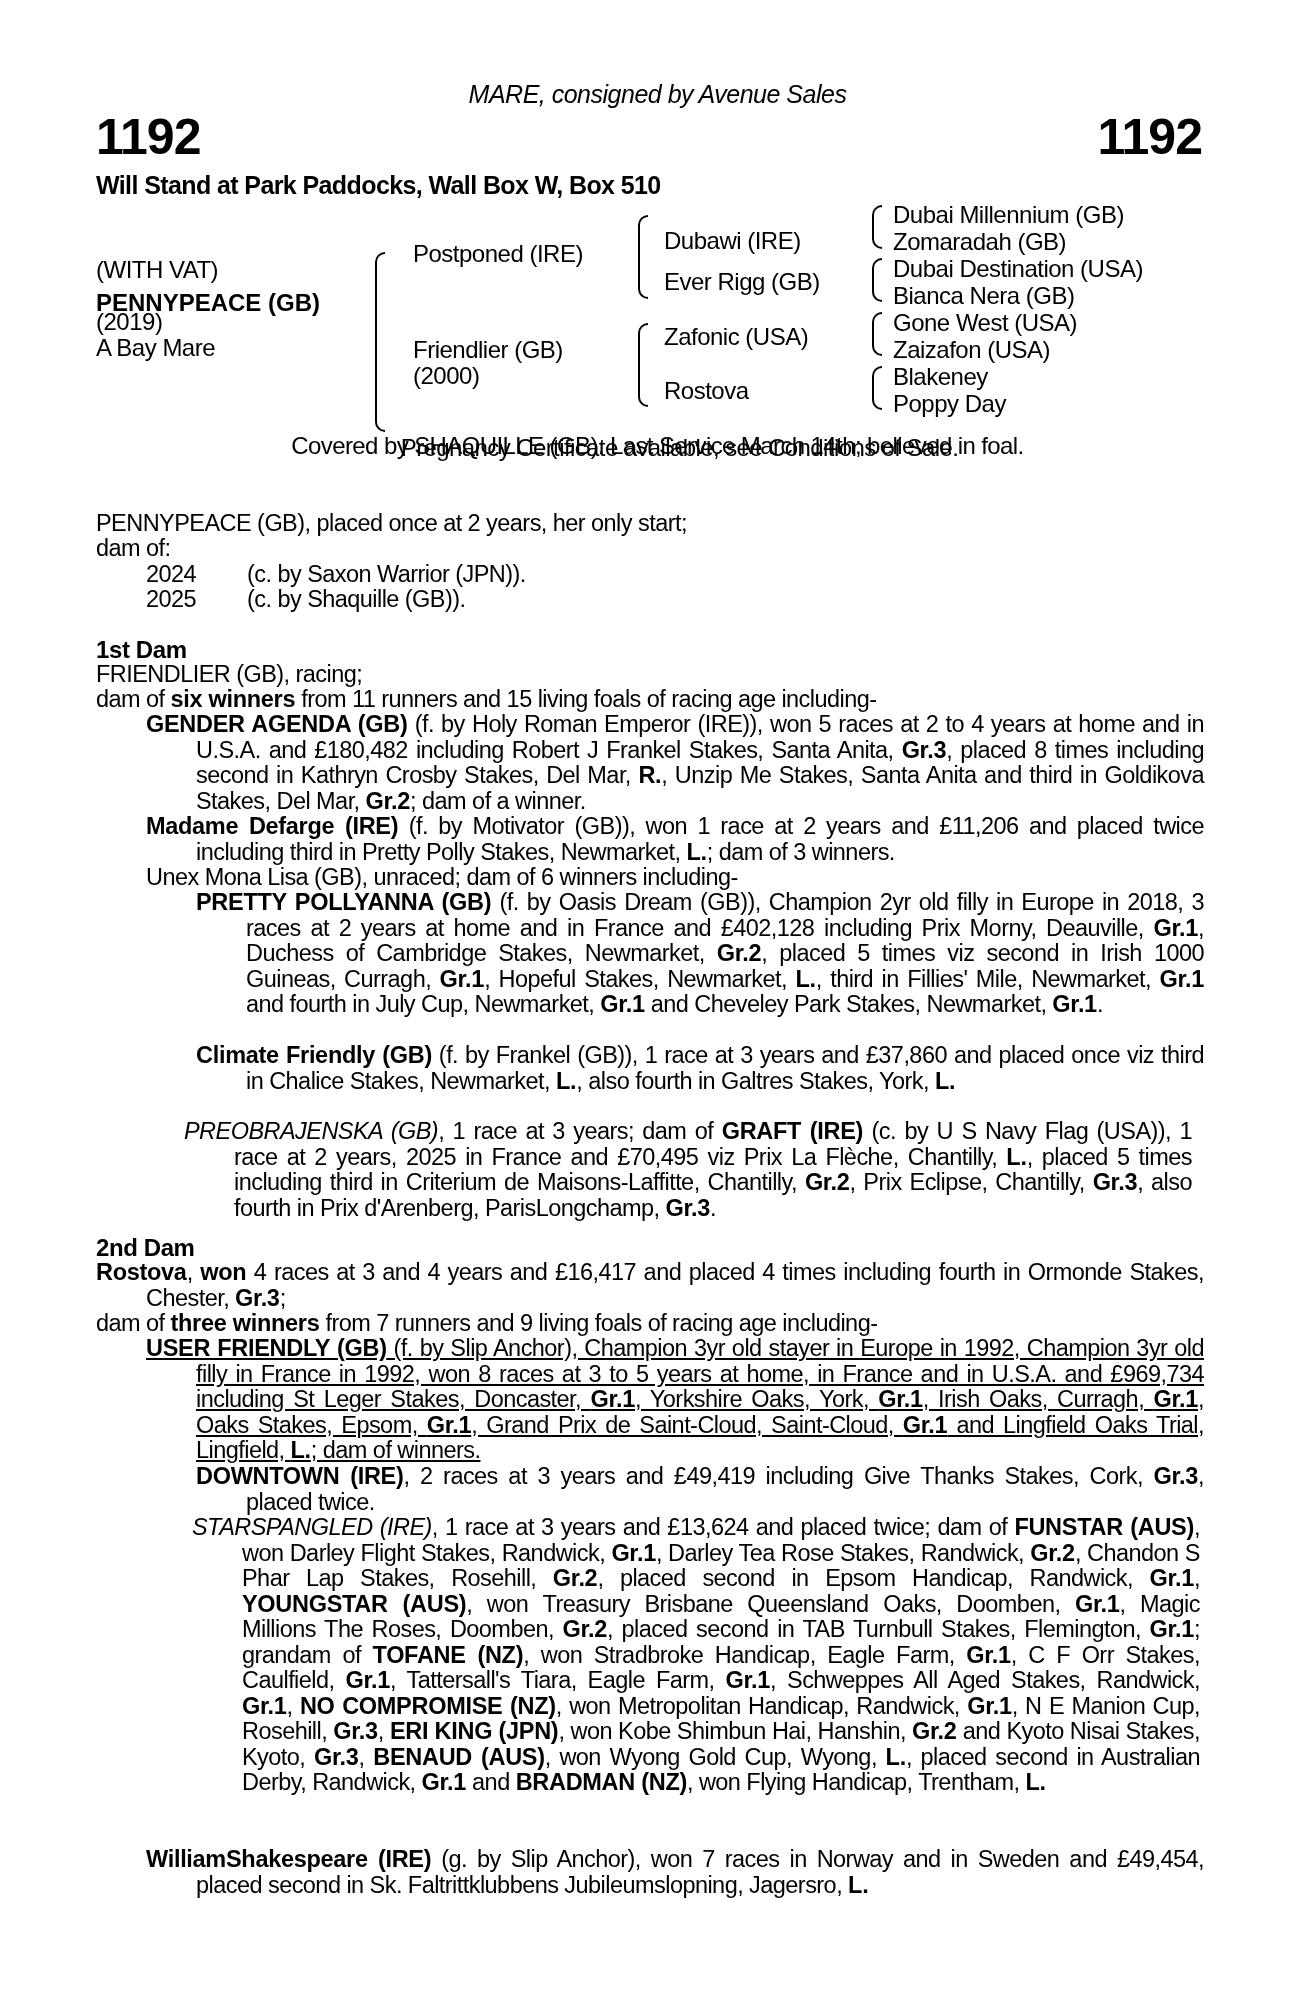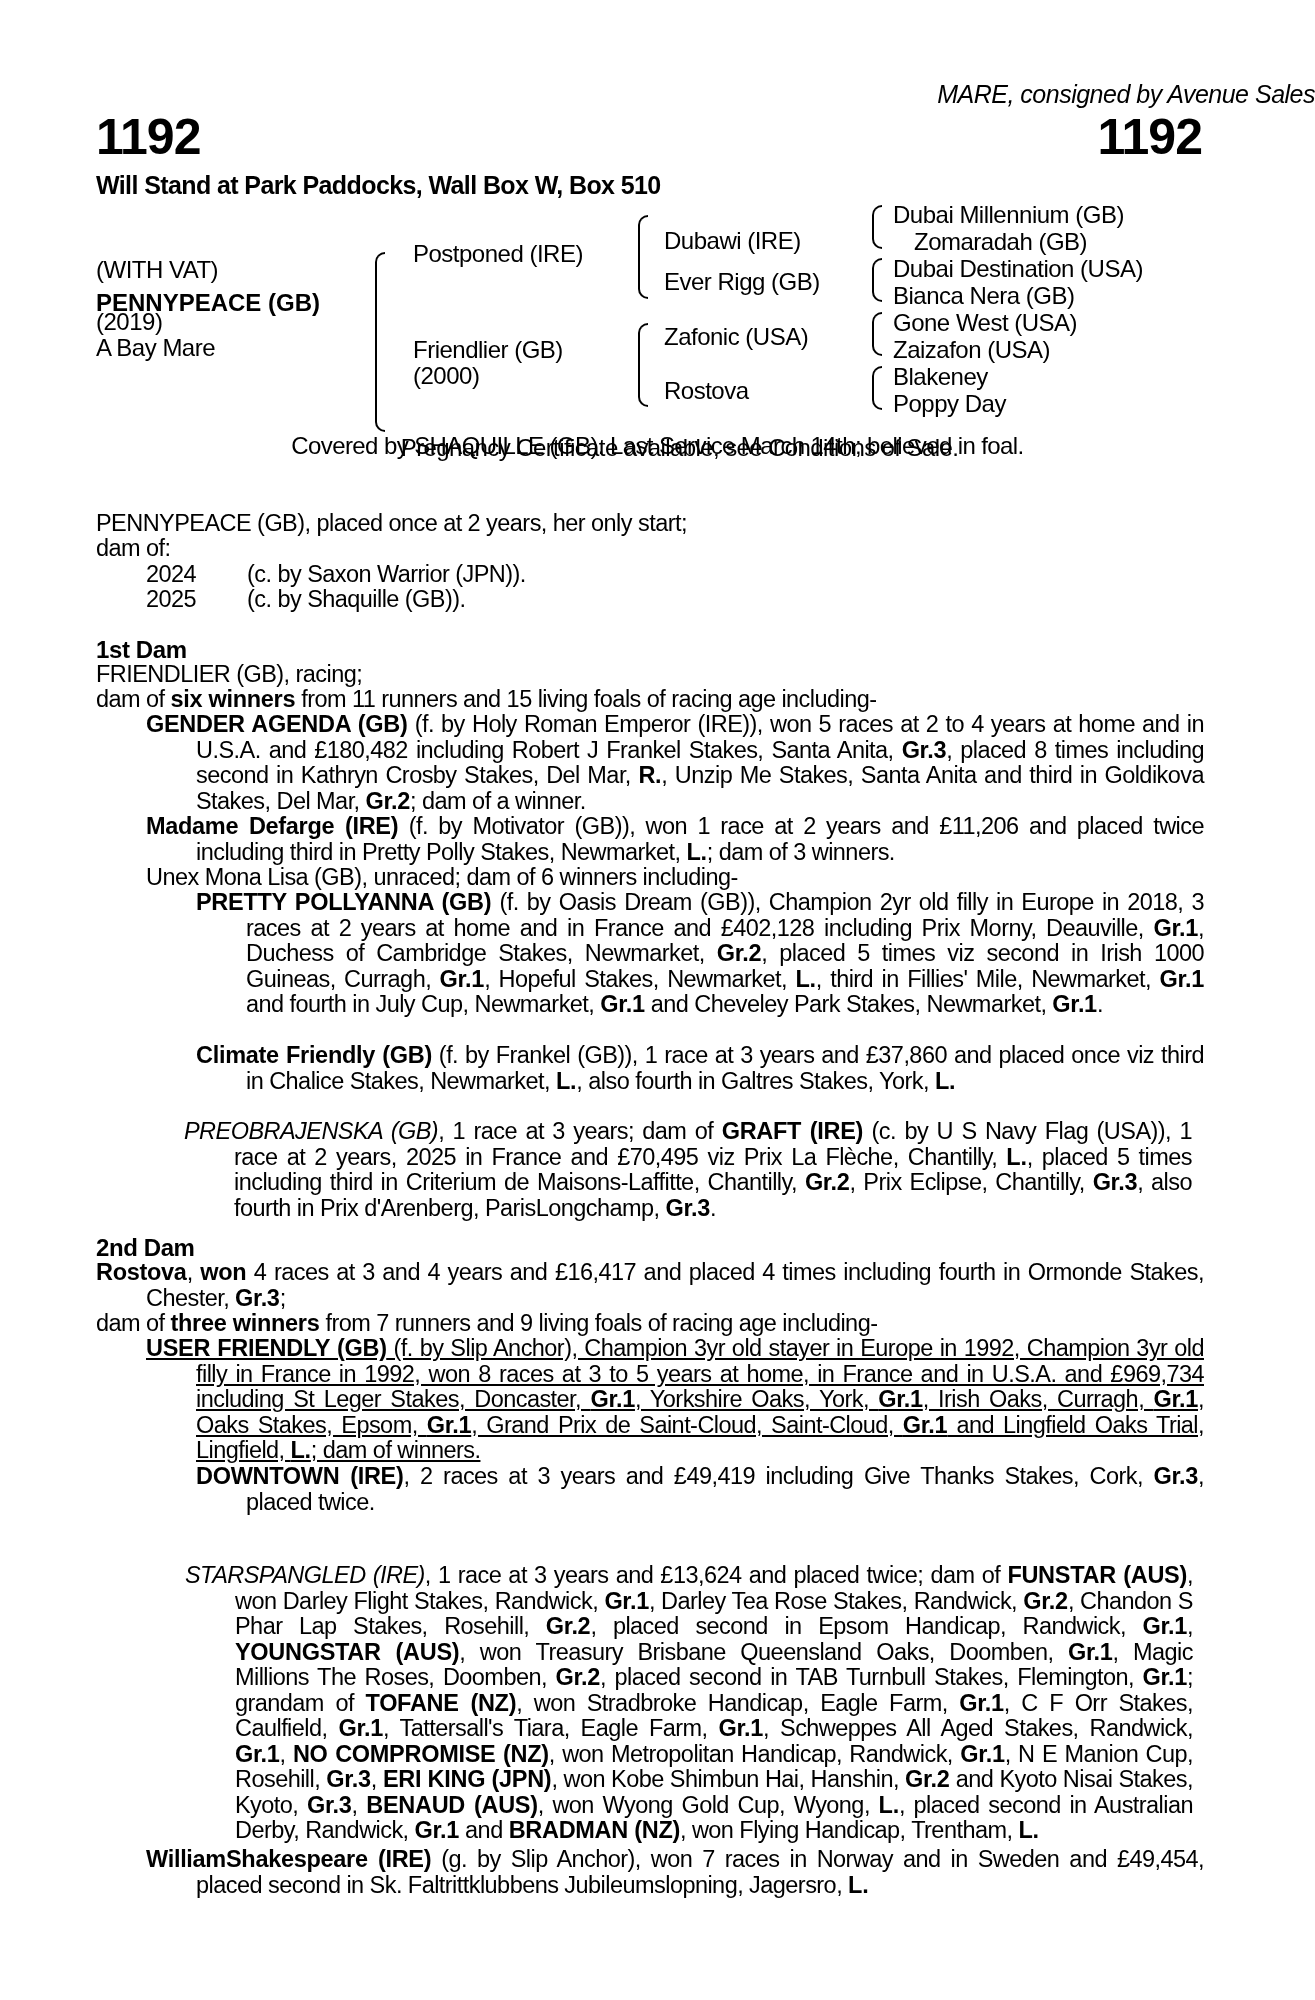--- a/index.html
+++ b/index.html
@@ -1,18 +1,18 @@
 <!DOCTYPE html>
 <html><head>
 <meta charset="utf-8">
 <style>
   html, body { margin: 0; padding: 0; background: #ffffff; }
   body { width: 1315px; height: 2000px; position: relative; overflow: hidden; color: #000; font-family: "Liberation Sans", sans-serif; }
   .abs { position: absolute; white-space: nowrap; }
-  .hdr-sub { left: 0; width: 1315px; top: 80px; text-align: right; font-size: 25px; font-style: italic; letter-spacing: -0.5px; }
+  .hdr-sub { left: 0; width: 1315px; top: 80px; text-align: center; font-size: 25px; font-style: italic; letter-spacing: -0.5px; }
   .lot { top: 108px; font-size: 50px; font-weight: bold; letter-spacing: -1px; }
   .lot-left { left: 96px; }
   .lot-right { right: 113px; }
   .stand { left: 96px; top: 171px; font-size: 25px; font-weight: bold; letter-spacing: -0.6px; }
   .ped { font-size: 24px; letter-spacing: -0.5px; }
   .brace { position: absolute; border: 2px solid #000; border-right: none; border-radius: 10px 0 0 10px; width: 8px; }
   .center { left: 0; width: 1315px; text-align: center; font-size: 24px; letter-spacing: -0.6px; }
   .body-text { left: 96px; width: 1108px; font-size: 23.5px; line-height: 25.5px; letter-spacing: -0.55px; }
   .para { position: absolute; text-align: justify; text-align-last: left; }
   .b { font-weight: bold; letter-spacing: -0.3px; }
@@ -46,21 +46,21 @@
   <div class="abs ped" style="left:664px; top:268px;">Ever Rigg (GB)</div>
   <div class="abs ped" style="left:664px; top:323px;">Zafonic (USA)</div>
   <div class="abs ped" style="left:664px; top:377px;">Rostova</div>
 
   <div class="brace" style="left:872px; top:205px; height:40px;"></div>
   <div class="brace" style="left:872px; top:258px; height:40px;"></div>
   <div class="brace" style="left:872px; top:312px; height:40px;"></div>
   <div class="brace" style="left:872px; top:366px; height:40px;"></div>
 
   <div class="abs ped" style="left:893px; top:201px;">Dubai Millennium (GB)</div>
-  <div class="abs ped" style="left:914px; top:228px;">Zomaradah (GB)</div>
+  <div class="abs ped" style="left:893px; top:228px;">Zomaradah (GB)</div>
   <div class="abs ped" style="left:893px; top:255px;">Dubai Destination (USA)</div>
   <div class="abs ped" style="left:893px; top:282px;">Bianca Nera (GB)</div>
   <div class="abs ped" style="left:893px; top:309px;">Gone West (USA)</div>
   <div class="abs ped" style="left:893px; top:336px;">Zaizafon (USA)</div>
   <div class="abs ped" style="left:893px; top:363px;">Blakeney</div>
   <div class="abs ped" style="left:893px; top:390px;">Poppy Day</div>
 </div>
 
 <div class="abs center" style="top:432px;">Covered by SHAQUILLE (GB). Last Service March 14th; believed in foal.</div>
 <div class="abs center" style="top:434px;padding-left:22px;">Pregnancy Certificate available, see Conditions of Sale.</div>
@@ -107,19 +107,19 @@
 <div class="abs body-text" style="top:1311px;"><span>dam of </span><span class="b">three winners</span><span> from 7 runners and 9 living foals of racing age including-</span></div>
 
 <div class="para body-text" style="top:1336px; left:146px; width:1058px; white-space:normal;text-decoration:underline;">
   <div style="padding-left:50px; text-indent:-50px;"><span class="b">USER FRIENDLY (GB)</span><span> (f. by Slip Anchor), Champion 3yr old stayer in Europe in 1992, Champion 3yr old filly in France in 1992, won 8 races at 3 to 5 years at home, in France and in U.S.A. and £969,734 including St Leger Stakes, Doncaster, </span><span class="b">Gr.1</span><span>, Yorkshire Oaks, York, </span><span class="b">Gr.1</span><span>, Irish Oaks, Curragh, </span><span class="b">Gr.1</span><span>, Oaks Stakes, Epsom, </span><span class="b">Gr.1</span><span>, Grand Prix de Saint-Cloud, Saint-Cloud, </span><span class="b">Gr.1</span><span> and Lingfield Oaks Trial, Lingfield, </span><span class="b">L.</span><span>; dam of winners.</span></div>
 </div>
 
 <div class="para body-text" style="top:1464px; left:196px; width:1008px; white-space:normal;">
   <div style="padding-left:50px; text-indent:-50px;"><span class="b">DOWNTOWN (IRE)</span><span>, 2 races at 3 years and £49,419 including Give Thanks Stakes, Cork, </span><span class="b">Gr.3</span><span>, placed twice.</span></div>
 </div>
 
-<div class="para body-text" style="top:1515px; left:185px; width:1008px; white-space:normal;margin-top:48px;">
+<div class="para body-text" style="top:1515px; left:192px; width:1008px; white-space:normal;">
   <div style="padding-left:50px; text-indent:-50px;"><span class="i">STARSPANGLED (IRE)</span><span>, 1 race at 3 years and £13,624 and placed twice; dam of </span><span class="b">FUNSTAR (AUS)</span><span>, won Darley Flight Stakes, Randwick, </span><span class="b">Gr.1</span><span>, Darley Tea Rose Stakes, Randwick, </span><span class="b">Gr.2</span><span>, Chandon S Phar Lap Stakes, Rosehill, </span><span class="b">Gr.2</span><span>, placed second in Epsom Handicap, Randwick, </span><span class="b">Gr.1</span><span>, </span><span class="b">YOUNGSTAR (AUS)</span><span>, won Treasury Brisbane Queensland Oaks, Doomben, </span><span class="b">Gr.1</span><span>, Magic Millions The Roses, Doomben, </span><span class="b">Gr.2</span><span>, placed second in TAB Turnbull Stakes, Flemington, </span><span class="b">Gr.1</span><span>; grandam of </span><span class="b">TOFANE (NZ)</span><span>, won Stradbroke Handicap, Eagle Farm, </span><span class="b">Gr.1</span><span>, C F Orr Stakes, Caulfield, </span><span class="b">Gr.1</span><span>, Tattersall's Tiara, Eagle Farm, </span><span class="b">Gr.1</span><span>, Schweppes All Aged Stakes, Randwick, </span><span class="b">Gr.1</span><span>, </span><span class="b">NO COMPROMISE (NZ)</span><span>, won Metropolitan Handicap, Randwick, </span><span class="b">Gr.1</span><span>, N E Manion Cup, Rosehill, </span><span class="b">Gr.3</span><span>, </span><span class="b">ERI KING (JPN)</span><span>, won Kobe Shimbun Hai, Hanshin, </span><span class="b">Gr.2</span><span> and Kyoto Nisai Stakes, Kyoto, </span><span class="b">Gr.3</span><span>, </span><span class="b">BENAUD (AUS)</span><span>, won Wyong Gold Cup, Wyong, </span><span class="b">L.</span><span>, placed second in Australian Derby, Randwick, </span><span class="b">Gr.1</span><span> and </span><span class="b">BRADMAN (NZ)</span><span>, won Flying Handicap, Trentham, </span><span class="b">L.</span></div>
 </div>
 
 <div class="para body-text" style="top:1847px; left:146px; width:1058px; white-space:normal;">
   <div style="padding-left:50px; text-indent:-50px;"><span class="b">WilliamShakespeare (IRE)</span><span> (g. by Slip Anchor), won 7 races in Norway and in Sweden and £49,454, placed second in Sk. Faltrittklubbens Jubileumslopning, Jagersro, </span><span class="b">L.</span></div>
 </div>
 
 </body></html>

